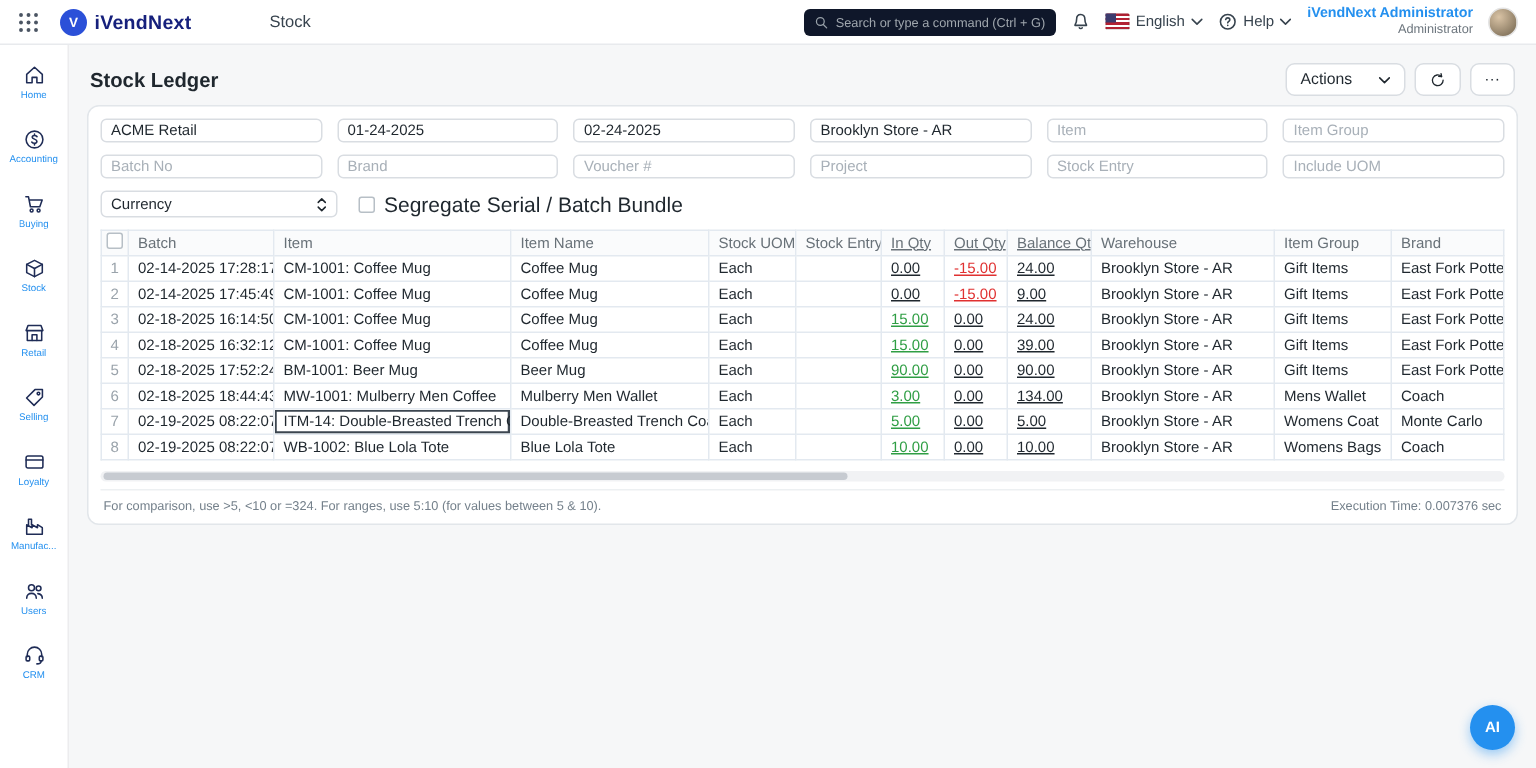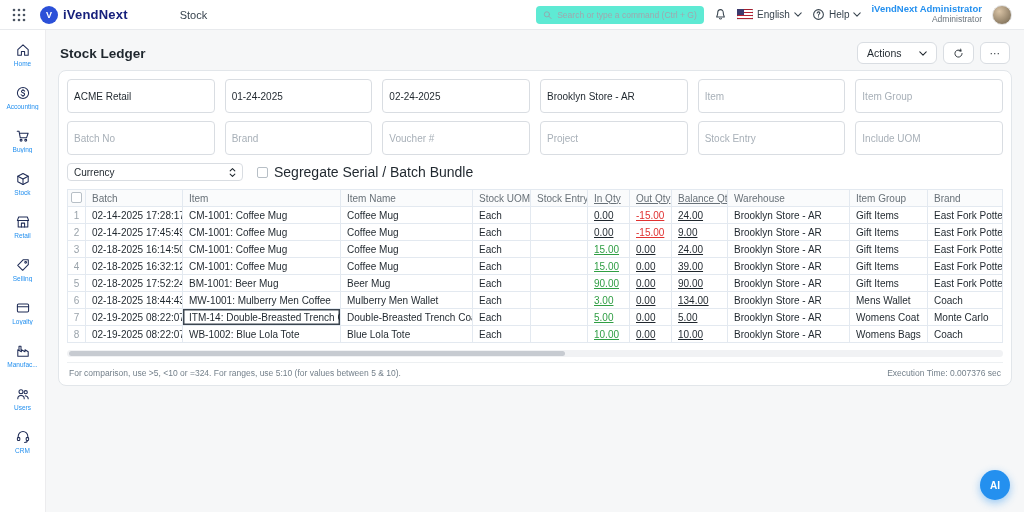--- a/index.html
+++ b/index.html
@@ -10,21 +10,21 @@
   .navbar { position:fixed; top:0; left:0; right:0; height:30px; background:#fff;
             border-bottom:1px solid #e8eaed; display:flex; align-items:center;
             padding:0 12px; gap:10px; z-index:10; }
   .grid-icon svg { display:block; }
   .brand { display:flex; align-items:center; gap:5px; margin-left:4px; }
   .brand-mark { width:18px; height:18px; border-radius:50%; background:#2b50d8; color:#fff;
                 display:flex; align-items:center; justify-content:center; font-size:9px; font-weight:bold; }
   .brand-text { font-size:13px; font-weight:bold; color:#16207c; letter-spacing:.2px; }
   .breadcrumb { font-size:11px; color:#37434e; margin-left:42px; }
   .nav-spacer { flex:1; }
-  .search-box { width:168px; height:18px; background:#5eead4; border-radius:4px;
+  .search-box { width:168px; height:18px; background:#0f172a; border-radius:4px;
                 display:flex; align-items:center; gap:5px; padding:0 7px; color:#98a1a9; }
   .search-box input { border:none; outline:none; background:transparent; font-size:8.5px;
                       color:#6c757d; width:100%; font-family:inherit; }
   .search-box input::placeholder { color:#a0a7ae; }
   .nav-item { display:flex; align-items:center; gap:4px; font-size:10px; color:#37434e; }
   .flag { width:16px; height:11px; border-radius:1px; position:relative; display:inline-block;
           background:repeating-linear-gradient(180deg,#b22234 0 1.5px,#fff 1.5px 3px);
           box-shadow:inset 0 0 0 0.5px rgba(0,0,0,.18); }
   .flag::after { content:""; position:absolute; left:0; top:0; width:7px; height:6px; background:#3c3b6e; }
   .user-block { text-align:right; line-height:1.15; }
@@ -50,25 +50,25 @@
   .title-row { display:flex; align-items:center; justify-content:space-between; padding:4px 2px 6px; }
   .page-title { font-size:13.5px; font-weight:bold; color:#1f272e; }
   .title-actions { display:flex; gap:6px; align-items:center; }
   .btn { height:22px; padding:0 9px; background:#fff; border:1px solid #d9dde2; border-radius:6px;
          font-size:10.5px; color:#1f272e; display:inline-flex; align-items:center; gap:17px; cursor:pointer; }
   .btn svg { display:block; }
 
   .card { background:#fff; border:1px solid #e2e6ea; border-radius:8px; padding:8px 8px 5px; }
 
   .filter-grid { display:grid; grid-template-columns:repeat(6,1fr); gap:8px 10px; }
-  .input { height:34px; width:100%; border:1px solid #d9dde2; border-radius:4px; padding:0 6px;
+  .input { height:16px; width:100%; border:1px solid #d9dde2; border-radius:4px; padding:0 6px;
            font-size:10px; color:#1f272e; background:#fff; font-family:inherit; outline:none; }
   .input::placeholder { color:#a8b0b8; }
   .filter-row3 { display:flex; align-items:center; gap:14px; margin-top:8px; }
-  .select { width:176px; height:18px; border:1px solid #d9dde2; border-radius:4px; background:#fff;
+  .select { width:158px; height:18px; border:1px solid #d9dde2; border-radius:4px; background:#fff;
             display:flex; align-items:center; justify-content:space-between; padding:0 5px 0 6px;
             font-size:10px; color:#1f272e; cursor:pointer; }
   .checkbox { width:11px; height:11px; border:1px solid #b7bfc6; border-radius:2px; background:#fff; display:inline-block; }
   .check-label { display:flex; align-items:center; gap:6px; font-size:14px; color:#1f272e; cursor:pointer; }
 
   
   .dt-wrap { margin-top:8px; }
   table.dt { width:100%; border-collapse:collapse; table-layout:fixed; font-size:10px; }
   .dt th, .dt td { border:1px solid #e3e9f0; padding:1px 6px; height:17px; white-space:nowrap;
                    overflow:hidden; }

